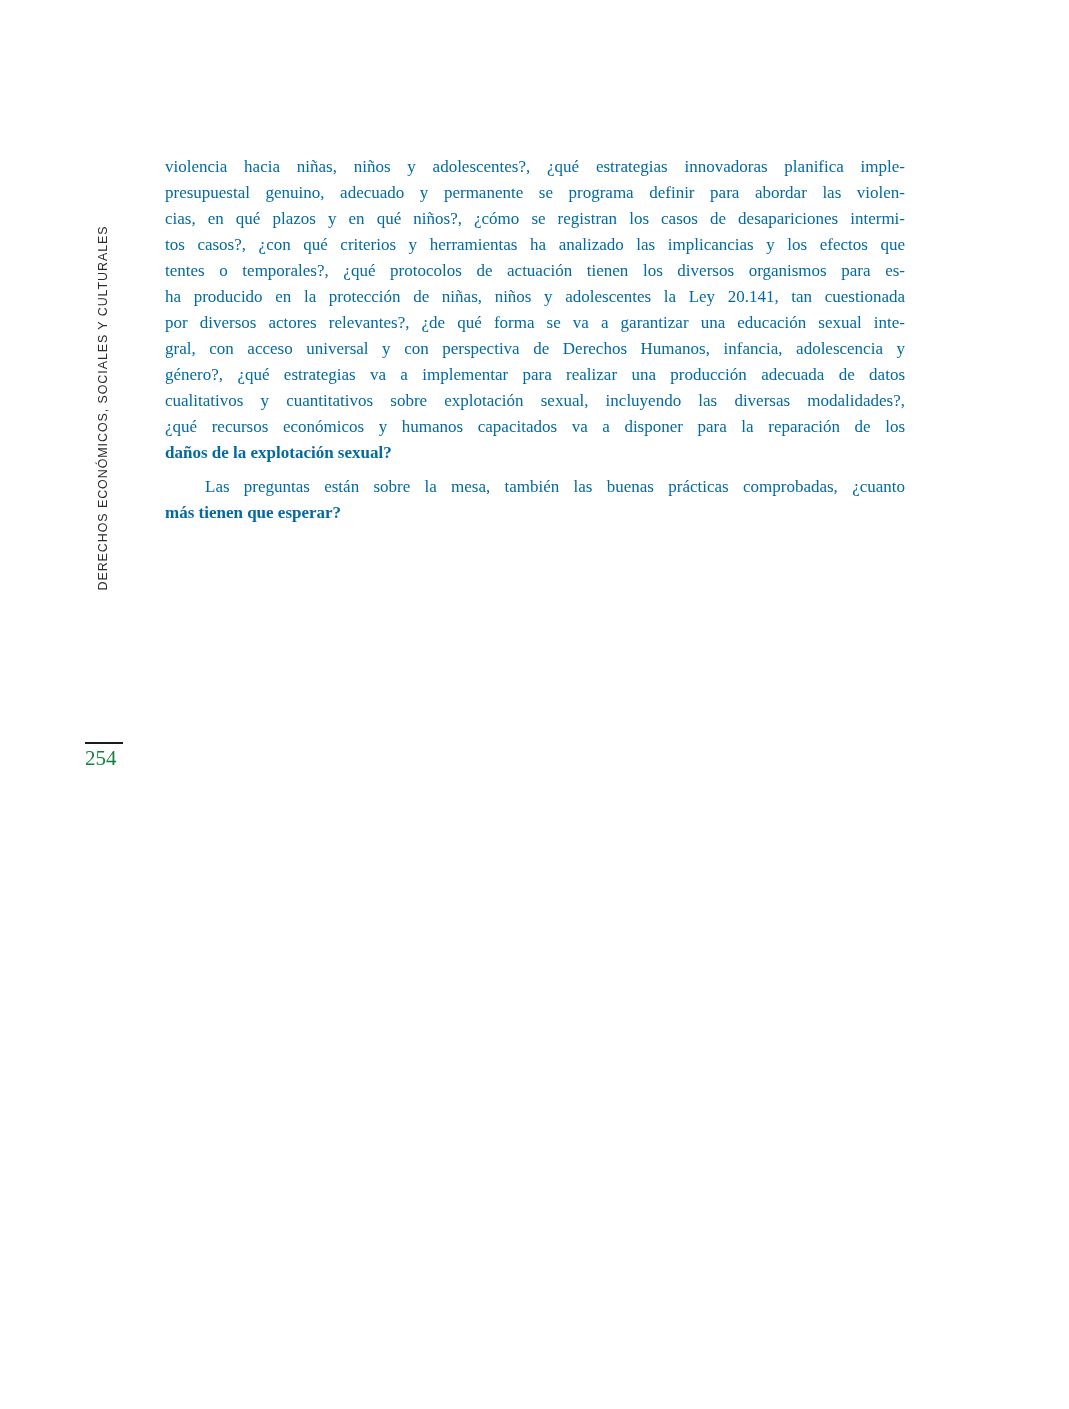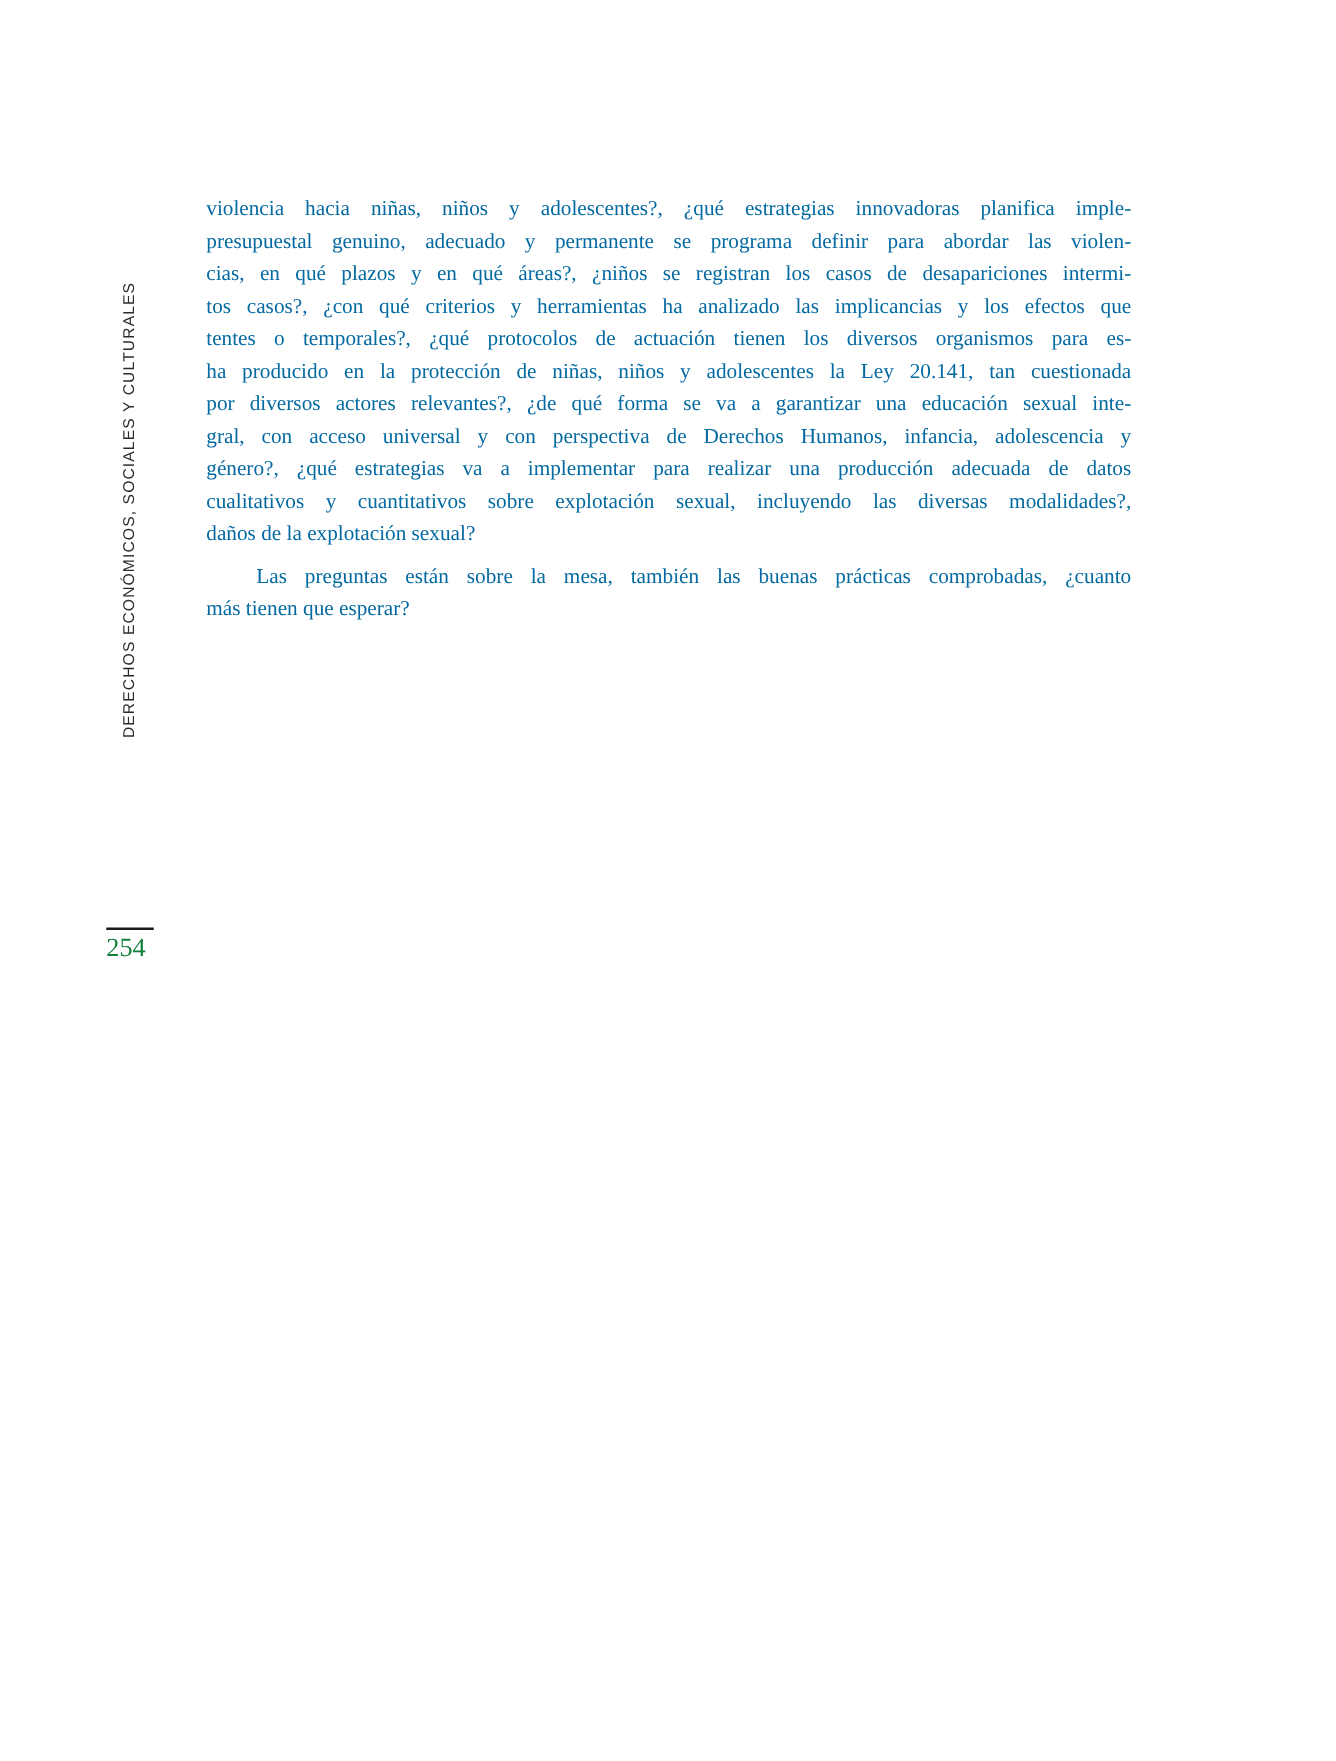--- a/index.html
+++ b/index.html
@@ -64,20 +64,21 @@
   }
   .line {
     display: block;
     text-align: justify;
     text-align-last: justify;
     white-space: normal;
   }
   .line.last {
     text-align: left;
     text-align-last: left;
+    font-weight: bold;
   }
   .line.first-indent {
     text-indent: 40px;
   }
 </style>
 </head>
 <body>
 
 <div class="page">
 
@@ -85,28 +86,29 @@
 
   <div class="folio">
     <div class="folio-rule"></div>
     <div class="folio-number">254</div>
   </div>
 
   <div class="text-block">
     <p class="para">
       <span class="line">violencia hacia niñas, niños y adolescentes?, ¿qué estrategias innovadoras planifica imple-</span>
       <span class="line">presupuestal genuino, adecuado y permanente se programa definir para abordar las violen-</span>
-      <span class="line">cias, en qué plazos y en qué áreas?, ¿niños se registran los casos de desapariciones intermi-</span>
+      <span class="line">cias, en qué plazos y en qué niños?, ¿cómo se registran los casos de desapariciones intermi-</span>
       <span class="line">tos casos?, ¿con qué criterios y herramientas ha analizado las implicancias y los efectos que</span>
       <span class="line">tentes o temporales?, ¿qué protocolos de actuación tienen los diversos organismos para es-</span>
       <span class="line">ha producido en la protección de niñas, niños y adolescentes la Ley 20.141, tan cuestionada</span>
       <span class="line">por diversos actores relevantes?, ¿de qué forma se va a garantizar una educación sexual inte-</span>
       <span class="line">gral, con acceso universal y con perspectiva de Derechos Humanos, infancia, adolescencia y</span>
       <span class="line">género?, ¿qué estrategias va a implementar para realizar una producción adecuada de datos</span>
       <span class="line">cualitativos y cuantitativos sobre explotación sexual, incluyendo las diversas modalidades?,</span>
+      <span class="line">¿qué recursos económicos y humanos capacitados va a disponer para la reparación de los</span>
       <span class="line last">daños de la explotación sexual?</span>
     </p>
     <p class="para second">
       <span class="line first-indent">Las preguntas están sobre la mesa, también las buenas prácticas comprobadas, ¿cuanto</span>
       <span class="line last">más tienen que esperar?</span>
     </p>
   </div>
 
 </div>
 

